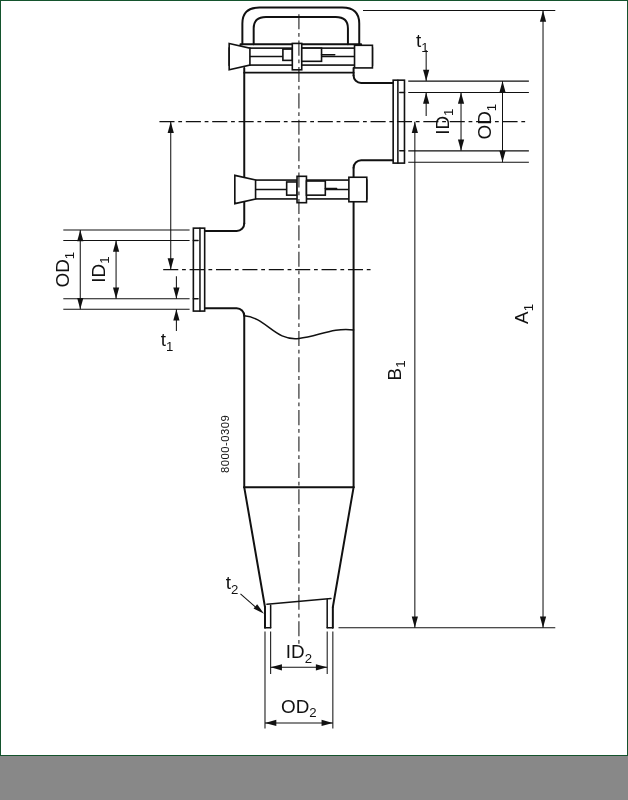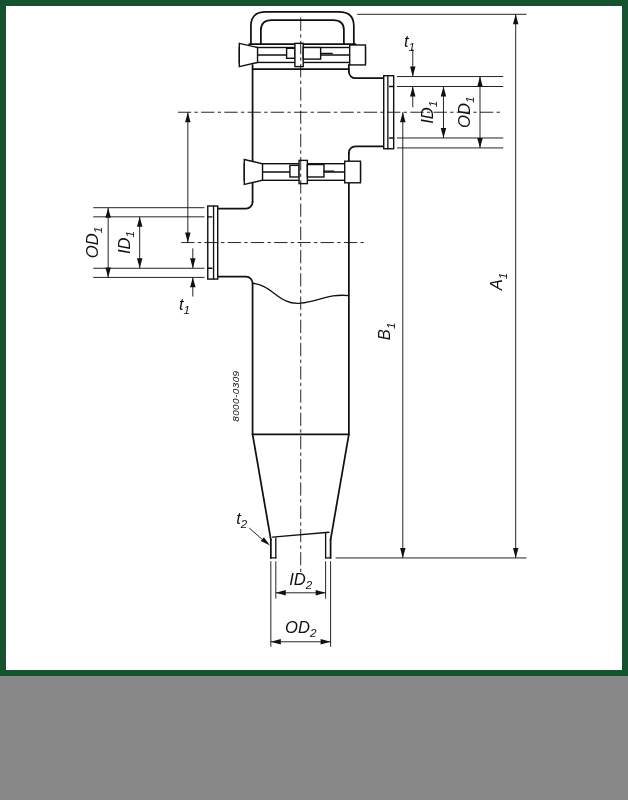--- a/index.html
+++ b/index.html
@@ -1,24 +1,23 @@
 <!DOCTYPE html>
 <html style="--ink: #111111; --paper: #ffffff;"><head>
 <meta charset="utf-8">
 <style>
   html,body{margin:0;padding:0;background:#888;}
   .page{
     position:relative;
-    width:628px;height:676px;
+    width:628px;height:756px;
     box-sizing:border-box;
     background:var(--paper,#fff);
-    border:6px solid #14532d;
+    border:1px solid #14532d;
     overflow:hidden;
     font-family:"Liberation Sans",sans-serif;
-    font-style:italic;
   }
   svg{display:block;width:100%;height:100%;}
   .ol   {stroke:var(--ink,#111);fill:none;stroke-width:2.1;stroke-linecap:round;}
   .olt  {stroke:var(--ink,#111);fill:none;stroke-width:1.6;stroke-linecap:round;}
   .wfill{stroke:var(--ink,#111);fill:var(--paper,#fff);stroke-width:1.7;}
   .thin {stroke:var(--ink,#111);fill:none;stroke-width:1.1;}
   .cl   {stroke:var(--ink,#111);fill:none;stroke-width:1.1;stroke-dasharray:16 4 4 4;}
   .arr  {fill:var(--ink,#111);stroke:none;}
   .lbl  {font-family:"Liberation Sans",sans-serif;font-size:20px;fill:var(--ink,#111);}
   .lbl .sub{font-size:14px;}

